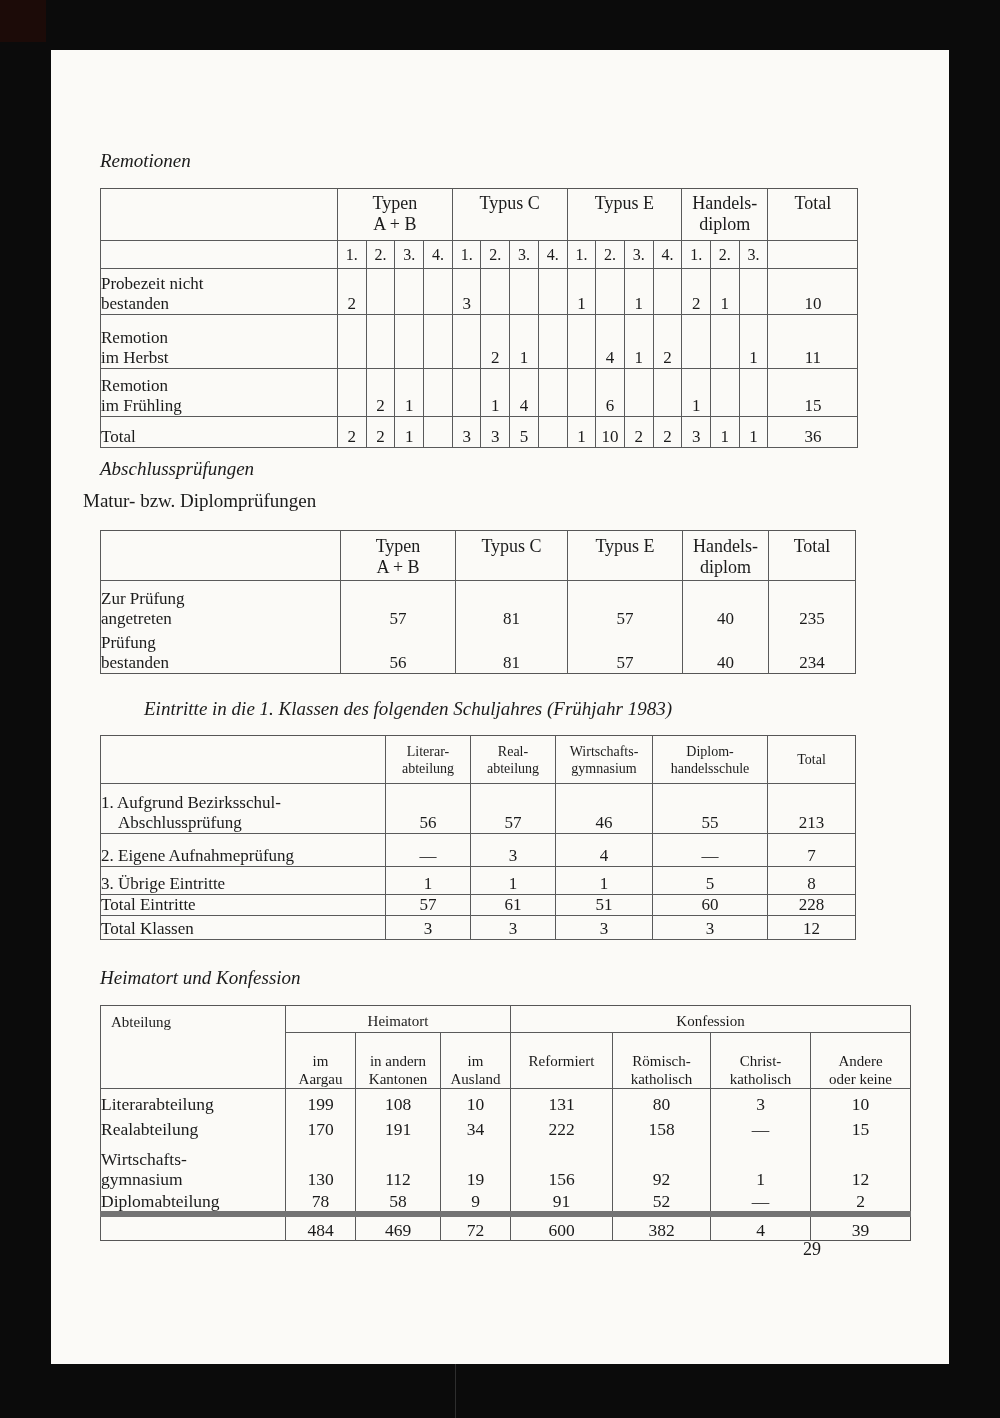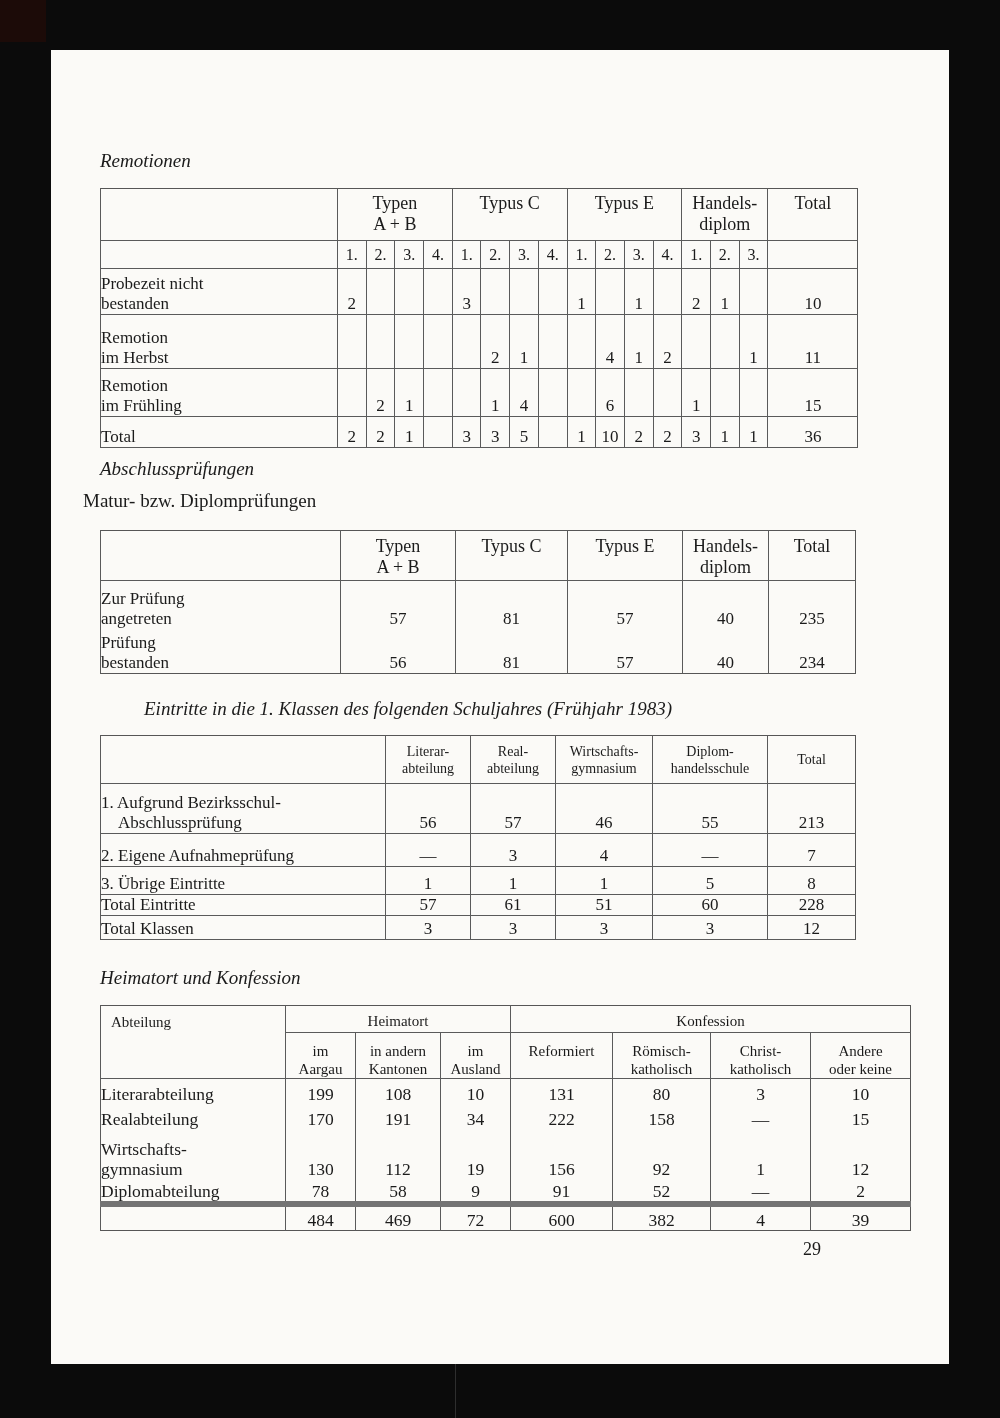--- a/index.html
+++ b/index.html
@@ -62,21 +62,21 @@
   .t3 tbody tr:nth-child(3){height:28px;padding-left:16px;}
   .t3 tbody tr:nth-child(4){height:15px;}
   .t3 tbody tr:nth-child(5){height:24px;}
   .t3 .ind{padding-left:17px;}
 
   
   .t4{width:810px;}
   .t4 th, .t4 td{border-left:1px solid #5a5a5a;}
   .t4 .abt{font-size:15px;text-align:left;vertical-align:top;padding:6px 0 0 10px;}
   .t4 .grp{font-size:15px;text-align:center;vertical-align:top;padding-top:5px;border-bottom:1px solid #5a5a5a;}
-  .t4 .sub{font-size:15px;line-height:18px;text-align:center;vertical-align:top;padding-top:9px;}
+  .t4 .sub{font-size:15px;line-height:18px;text-align:center;vertical-align:top;padding-top:19px;}
   .t4 thead tr:nth-child(1){height:27px;}
   .t4 thead tr:nth-child(2){height:40px;border-bottom:1px solid #5a5a5a;}
   .t4 tbody tr:nth-child(1){height:25px;}
   .t4 tbody tr:nth-child(2){height:25px;}
   .t4 tbody tr:nth-child(3){height:50px;}
   .t4 tbody tr:nth-child(4){height:25px;}
   .t4 tbody tr.total-row{height:27px;border-top:6px solid #737373;}
   .t4 .lbl{font-size:17.5px;}
   .t4 .num{font-size:17.5px;}
 </style>

